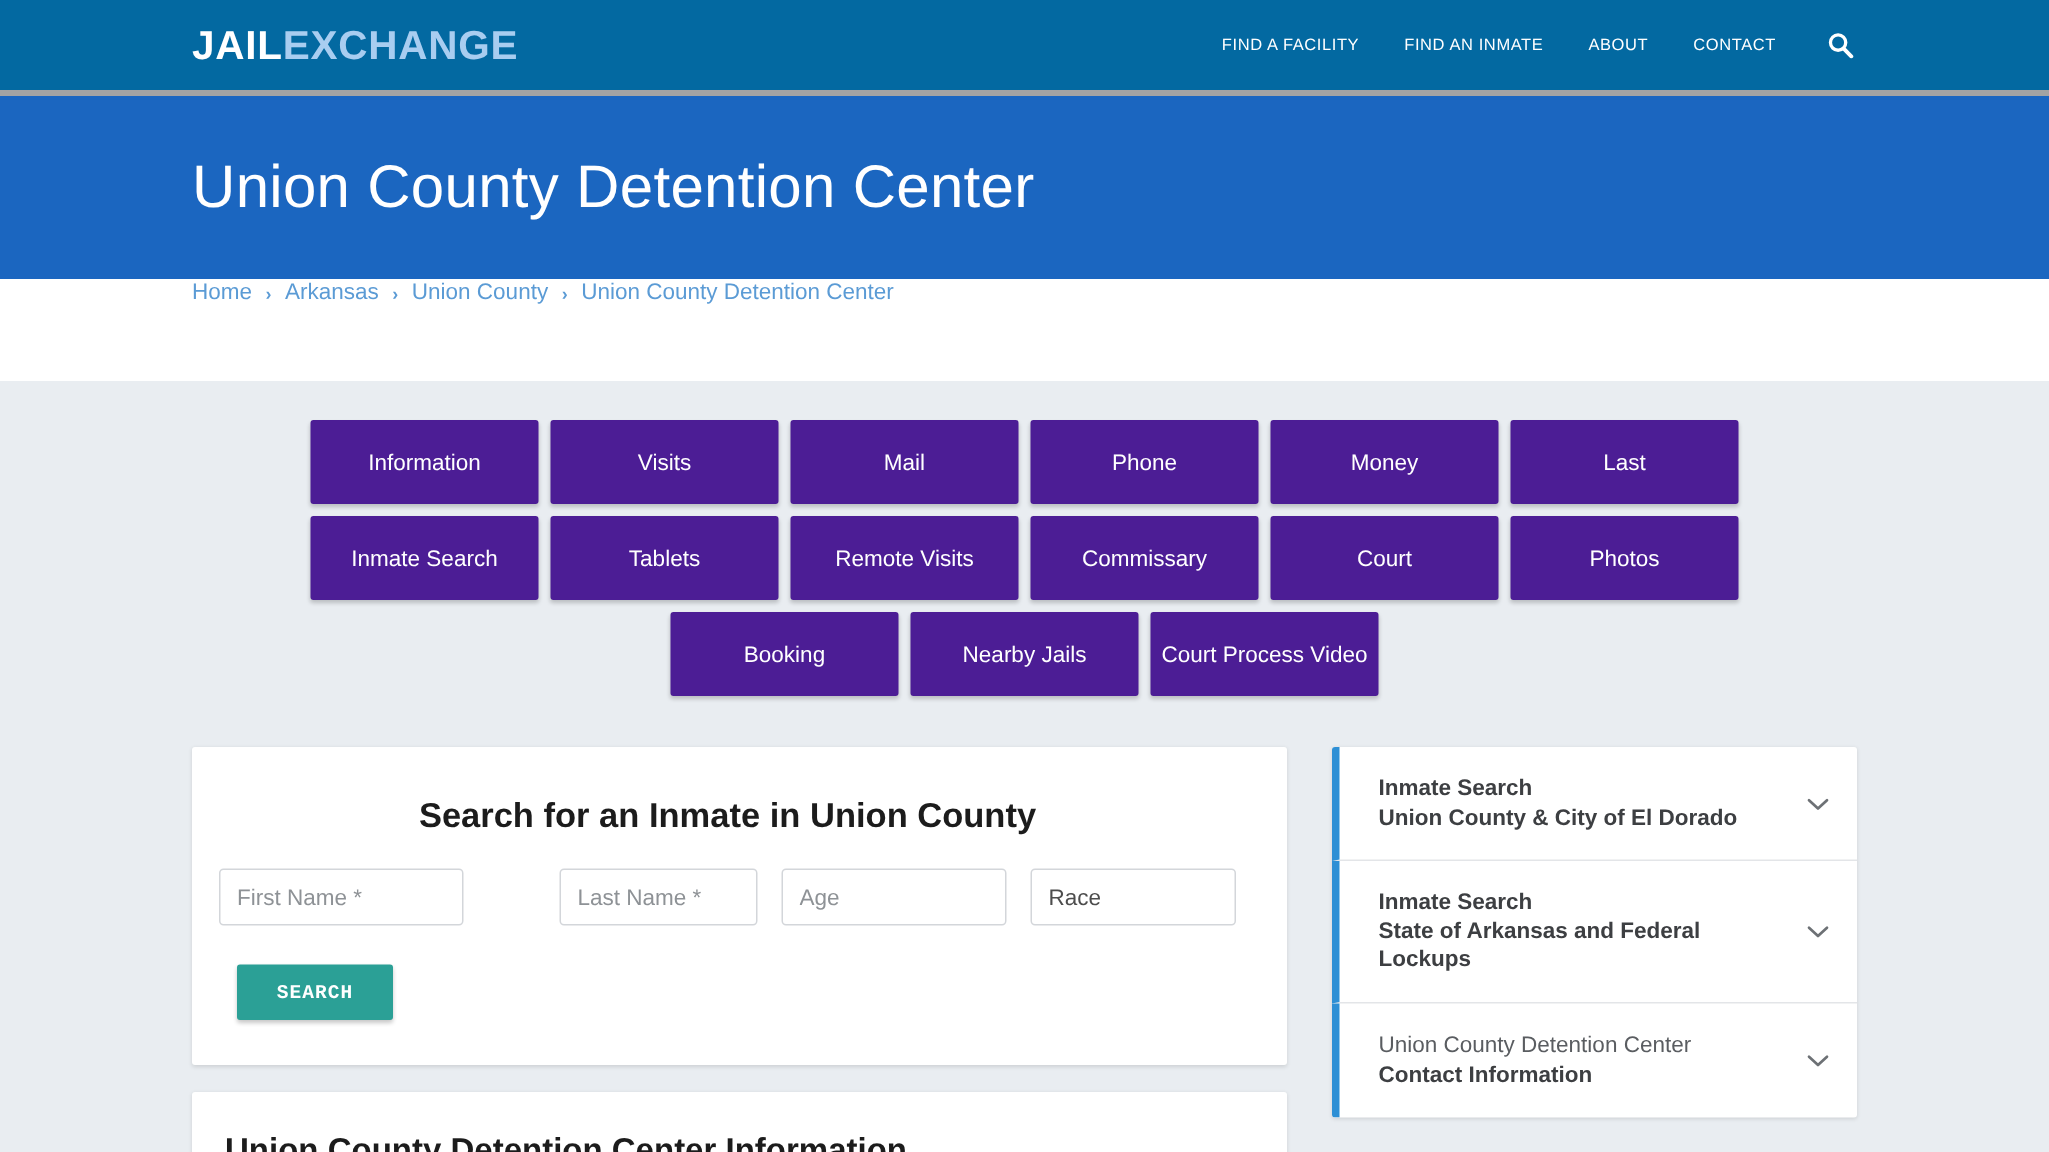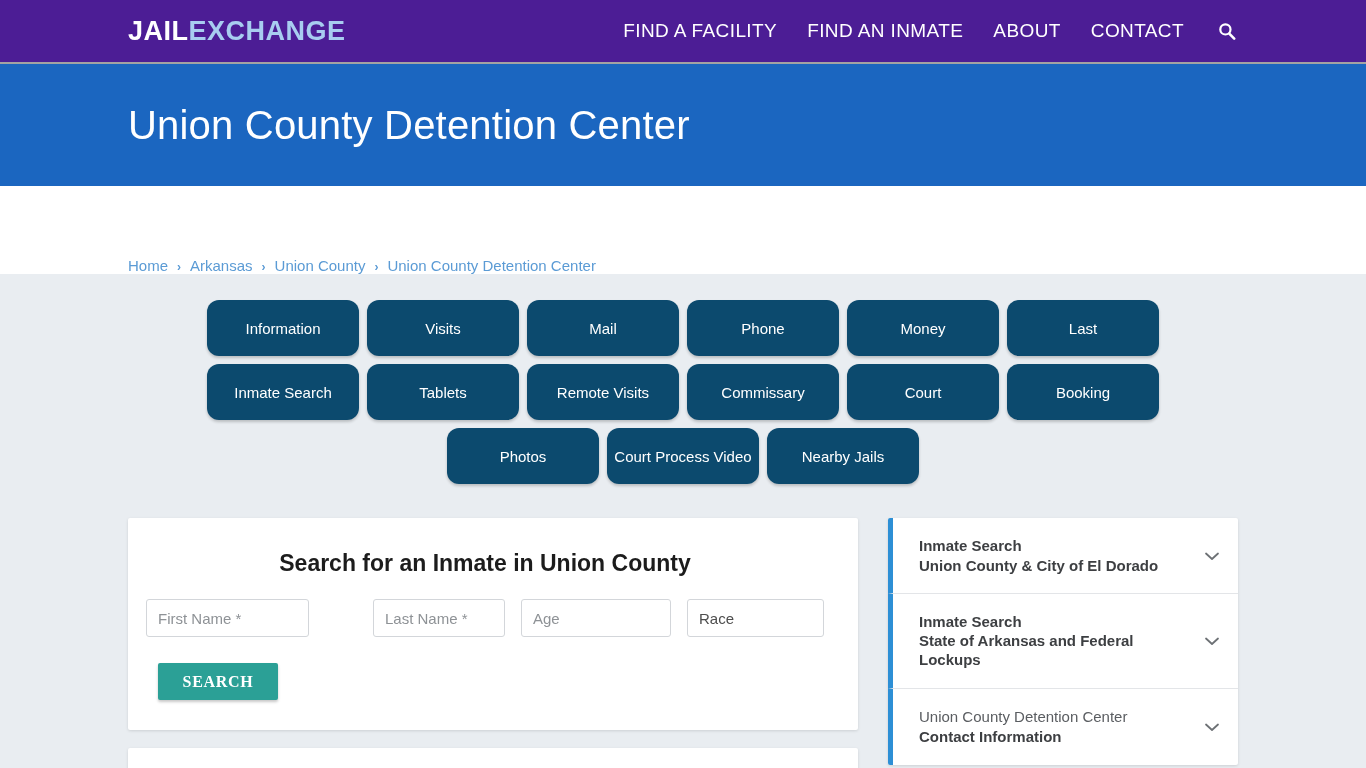--- a/index.html
+++ b/index.html
@@ -10,24 +10,24 @@
     overflow: hidden;
     background: #e9edf1;
     font-family: "Liberation Sans", sans-serif;
     -webkit-font-smoothing: antialiased;
   }
 
   
   .topbar {
     position: relative;
     height: 64px;
-    background: #4c1d95;
-    display: flex;
-    align-items: center;
-    border-bottom: 2px solid #a3a3a3;
+    background: #0369a1;
+    display: flex;
+    align-items: center;
+    border-bottom: 4px solid #a3a3a3;
   }
   .logo {
     margin-left: 128px;
     font-size: 27px;
     font-weight: bold;
     letter-spacing: 0.5px;
     line-height: 1;
     user-select: none;
   }
   .logo .jail { color: #ffffff; }
@@ -35,21 +35,21 @@
 
   .nav {
     margin-left: auto;
     margin-right: 128px;
     display: flex;
     align-items: center;
     gap: 30px;
   }
   .nav a {
     color: #ffffff;
-    font-size: 19px;
+    font-size: 11px;
     letter-spacing: 0.4px;
     text-decoration: none;
     white-space: nowrap;
   }
   .nav .search-btn {
     display: inline-flex;
     align-items: center;
     justify-content: center;
     width: 22px; height: 22px;
     margin-left: 2px;
@@ -67,24 +67,24 @@
   .hero h1 {
     margin: 0 0 0 128px;
     color: #ffffff;
     font-size: 40px;
     font-weight: normal;
     letter-spacing: 0.2px;
   }
 
   
   .crumbbar {
-    height: 88px;
+    height: 68px;
     background: #ffffff;
     display: flex;
-    align-items: flex-end;
+    align-items: flex-start;
   }
   .crumbs {
     margin-left: 128px;
     display: flex;
     align-items: center;
     font-size: 15px;
     color: #5b9bd5;
   }
   .crumbs a {
     color: #5b9bd5;
@@ -112,28 +112,28 @@
     flex-wrap: wrap;
     justify-content: center;
     gap: 8px;
     width: 1096px;
     margin: 0 auto;
   }
   .tile {
     flex: 0 0 auto;
     width: 152px;
     height: 56px;
-    background: #0c4a6e;
+    background: #4c1d95;
     color: #ffffff;
     font-size: 15px;
     display: flex;
     align-items: center;
     justify-content: center;
     border: none;
-    border-radius: 12px;
+    border-radius: 2px;
     box-shadow: 0 2px 3px rgba(0,0,0,0.20);
     cursor: pointer;
     font-family: "Liberation Sans", sans-serif;
     white-space: nowrap;
     overflow: hidden;
   }
   .tile.wide { width: 152px; }
 
   
   .cols {
@@ -191,32 +191,32 @@
       linear-gradient(45deg, transparent 50%, #6b6f73 50%),
       linear-gradient(135deg, #6b6f73 50%, transparent 50%);
     background-position:
       calc(100% - 19px) 16px,
       calc(100% - 13px) 16px;
     background-size: 6px 6px, 6px 6px;
     background-repeat: no-repeat;
   }
   .searchbtn {
     margin: 26px 0 0 12px;
-    width: 120px;
+    width: 104px;
     height: 37px;
     background: #2ba096;
     color: #ffffff;
     border: none;
     border-radius: 2px;
-    font-size: 16px;
+    font-size: 13px;
     font-weight: bold;
     letter-spacing: 0.7px;
     box-shadow: 0 2px 3px rgba(0,0,0,0.22);
     cursor: pointer;
-    font-family: Liberation Serif, serif;
+    font-family: Liberation Mono, monospace;
   }
 
   .infocard {
     margin-top: 18px;
     padding: 26px 22px 22px 22px;
   }
   .infocard h2 {
     margin: 0;
     font-size: 22px;
     font-weight: bold;
@@ -301,24 +301,24 @@
     <button class="tile">Visits</button>
     <button class="tile">Mail</button>
     <button class="tile">Phone</button>
     <button class="tile">Money</button>
     <button class="tile">Last</button>
     <button class="tile">Inmate Search</button>
     <button class="tile">Tablets</button>
     <button class="tile">Remote Visits</button>
     <button class="tile">Commissary</button>
     <button class="tile">Court</button>
+    <button class="tile">Photos</button>
     <button class="tile">Booking</button>
-    <button class="tile">Photos</button>
+    <button class="tile wide">Nearby Jails</button>
     <button class="tile wide">Court Process Video</button>
-    <button class="tile wide">Nearby Jails</button>
   </div>
 
   <div class="cols">
 
     <div class="colmain">
 
       <div class="card searchcard">
         <h2>Search for an Inmate in Union County</h2>
         <div class="formrow">
           <input class="f-first" type="text" placeholder="First Name *" style="">

